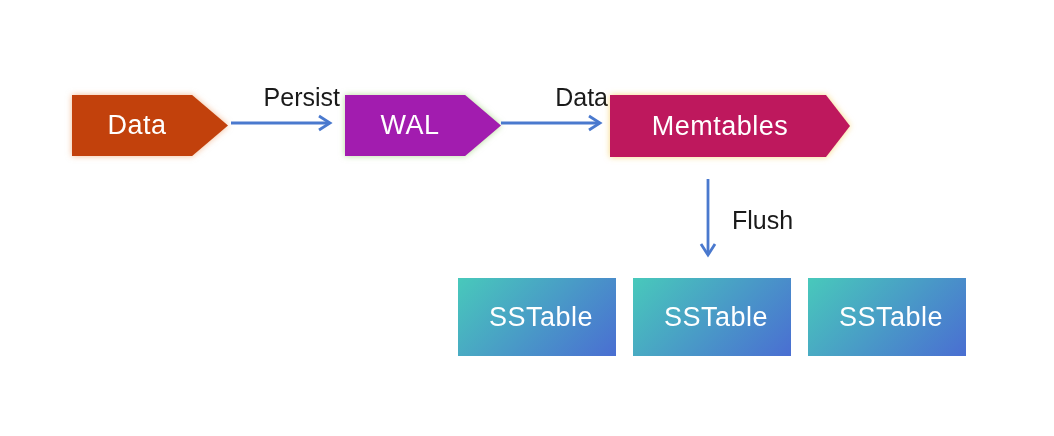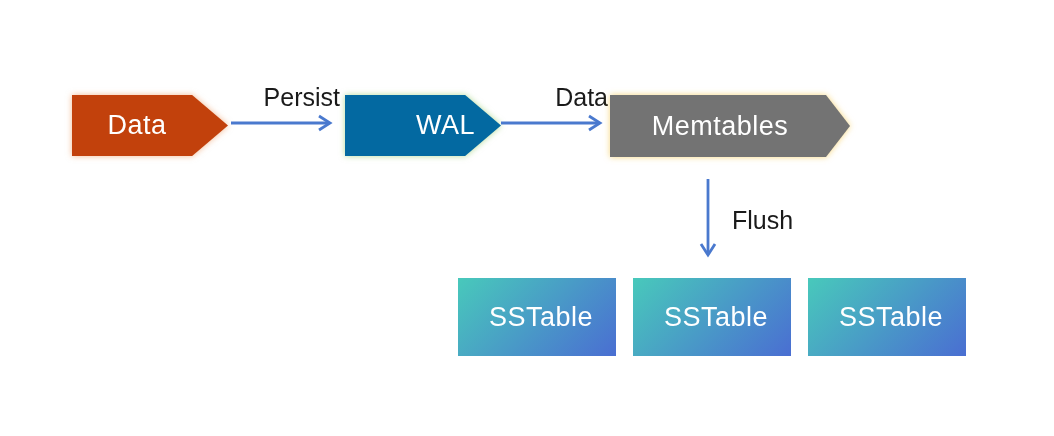--- a/index.html
+++ b/index.html
@@ -39,22 +39,22 @@
     box-sizing: border-box;
   }
   .chevron-long {
     width: 240px;
     height: 62px;
     clip-path: polygon(0 0, 90% 0, 100% 50%, 90% 100%, 0 100%);
     padding-right: 20px;
     box-sizing: border-box;
   }
   .fill-orange { background: #c2410c; }
-  .fill-green  { background: #0369a1; justify-content: flex-end; }
-  .fill-yellow { background: #737373; }
+  .fill-green  { background: #a21caf; }
+  .fill-yellow { background: #be185d; }
   
   .sstable {
     position: absolute;
     top: 278px;
     width: 150px;
     height: 78px;
     background: linear-gradient(135deg, #48C9BB 0%, #4A6ED2 100%);
     color: #ffffff;
     font-size: 27px;
     display: flex;

